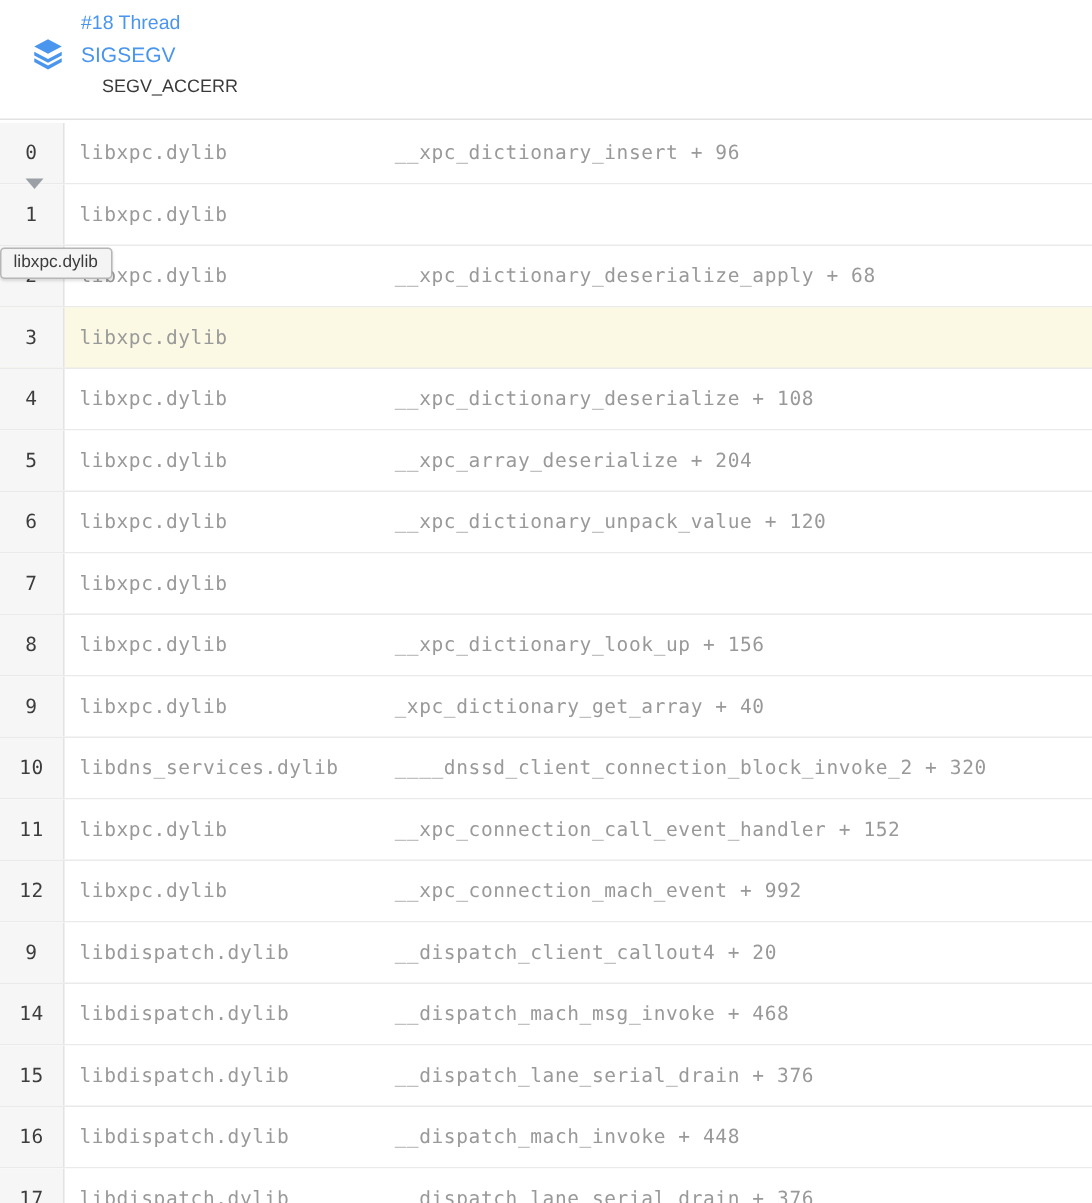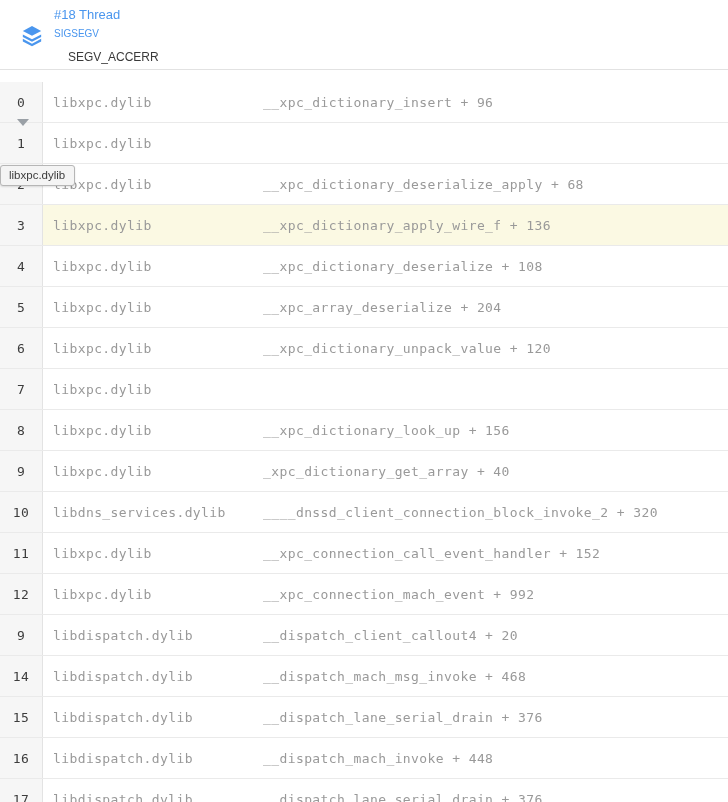--- a/index.html
+++ b/index.html
@@ -7,34 +7,34 @@
     width: 728px; height: 802px; overflow: hidden;
     background: #ffffff;
     font-family: "Liberation Sans", sans-serif;
     position: relative;
   }
   .screen { position: absolute; inset: 0; }
 
   
   .thread-header {
     position: relative;
-    height: 70px;
+    height: 80px;
     background: #ffffff;
     border-bottom: 1px solid #e2e2e2;
     box-sizing: border-box;
     z-index: 2;
   }
   .layers-icon { position: absolute; left: 21px; top: 25px; width: 22px; height: 22px; }
   .hdr-thread {
     position: absolute; left: 54px; top: 7px;
     font-size: 13px; color: #4a96ee; cursor: pointer;
   }
   .hdr-signal {
     position: absolute; left: 54px; top: 28px;
-    font-size: 10px; color: #4a96ee;
+    font-size: 14px; color: #4a96ee;
   }
   .hdr-code {
     position: absolute; left: 54px; top: 50px;
     font-size: 12px; color: #3a3a3a; margin-left: 14px;
   }
 
   
   .frame-table { position: absolute; top: 82px; left: 0; right: 0; }
   .frame-row {
     display: flex; align-items: stretch;
@@ -129,21 +129,20 @@
 
   <div class="frame-row">
     <div class="cell-num">2</div>
     <div class="cell-lib">libxpc.dylib</div>
     <div class="cell-func">__xpc_dictionary_deserialize_apply + 68</div>
   </div>
 
   <div class="frame-row selected">
     <div class="cell-num">3</div>
     <div class="cell-lib">libxpc.dylib</div>
-    <div class="cell-func">__xpc_dictionary_apply_wire_f + 136</div>
   </div>
 
   <div class="frame-row">
     <div class="cell-num">4</div>
     <div class="cell-lib">libxpc.dylib</div>
     <div class="cell-func">__xpc_dictionary_deserialize + 108</div>
   </div>
 
   <div class="frame-row">
     <div class="cell-num">5</div>

